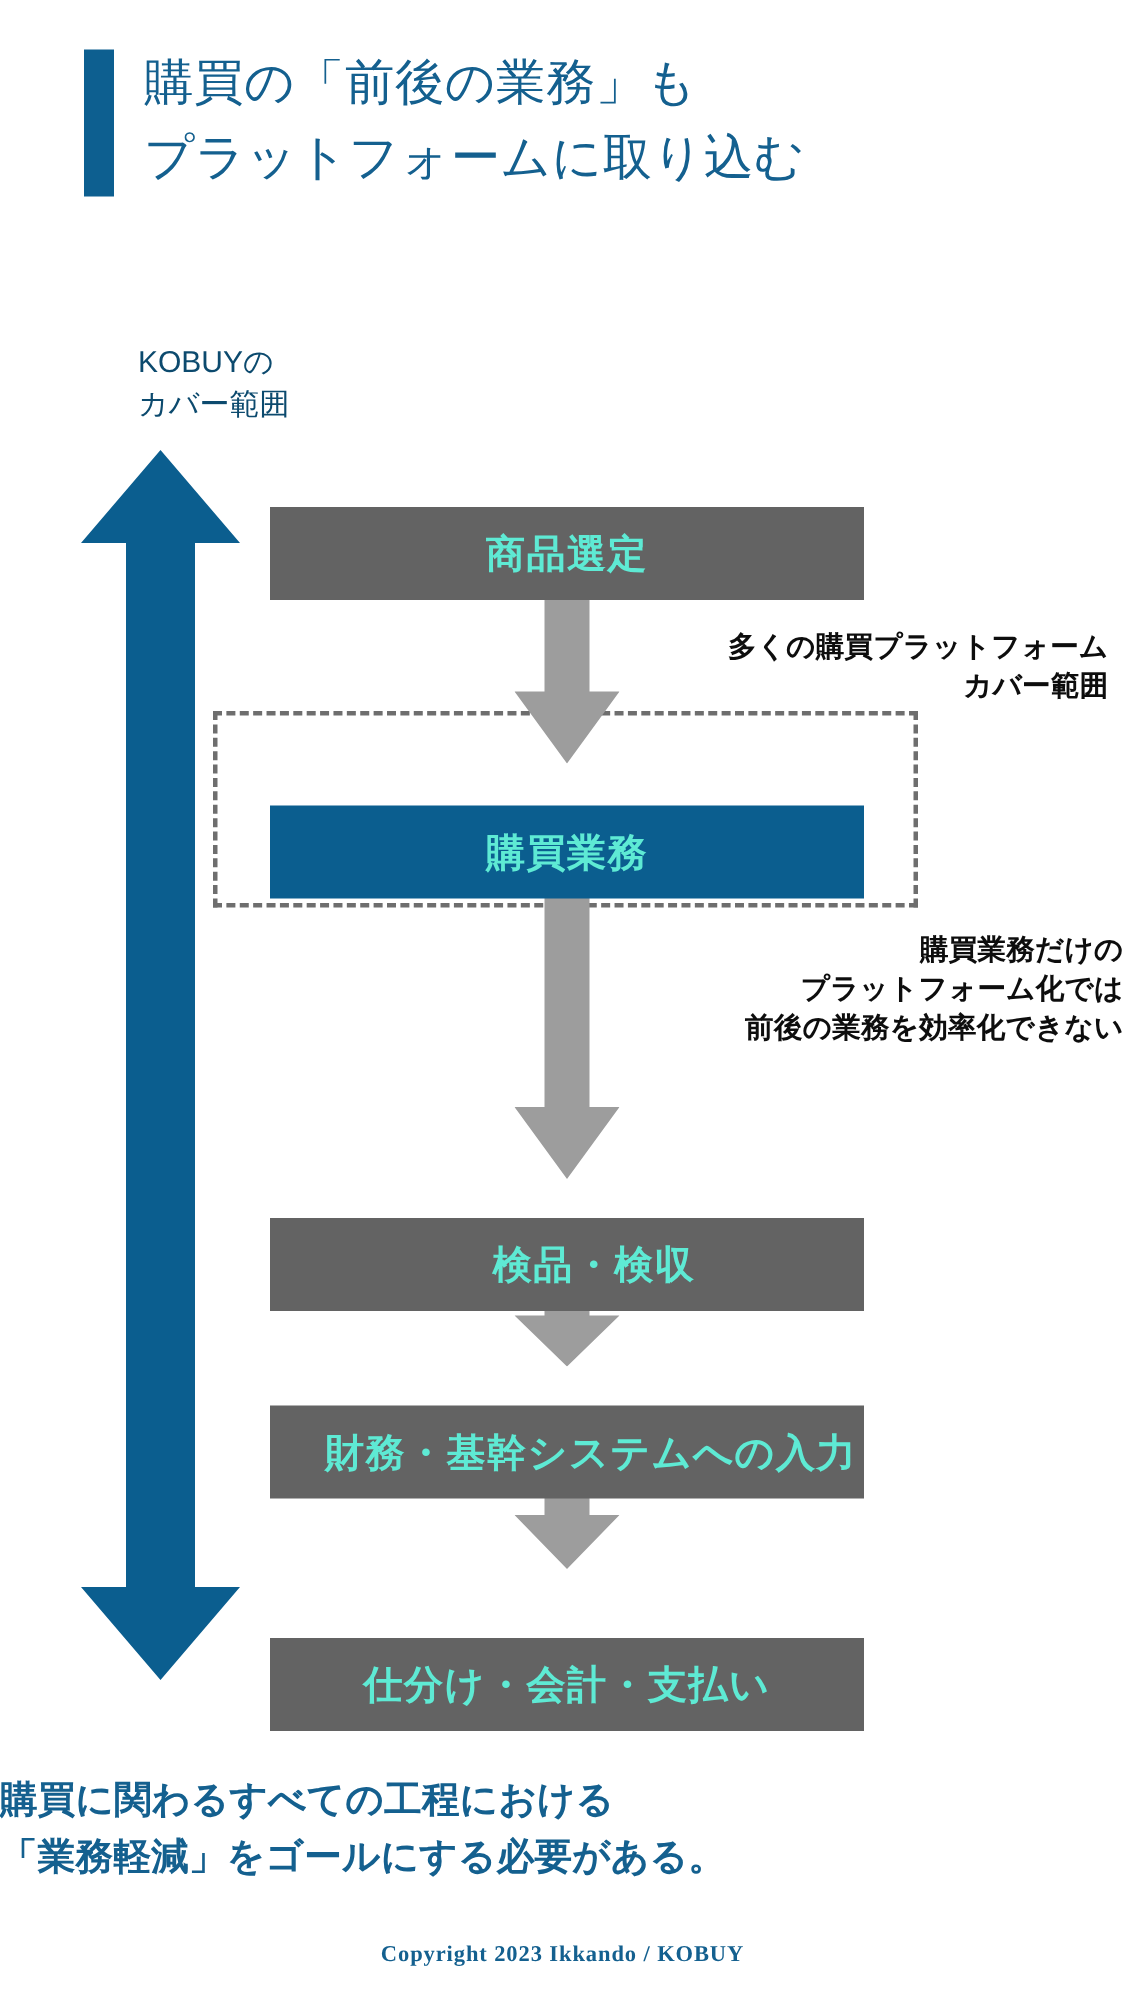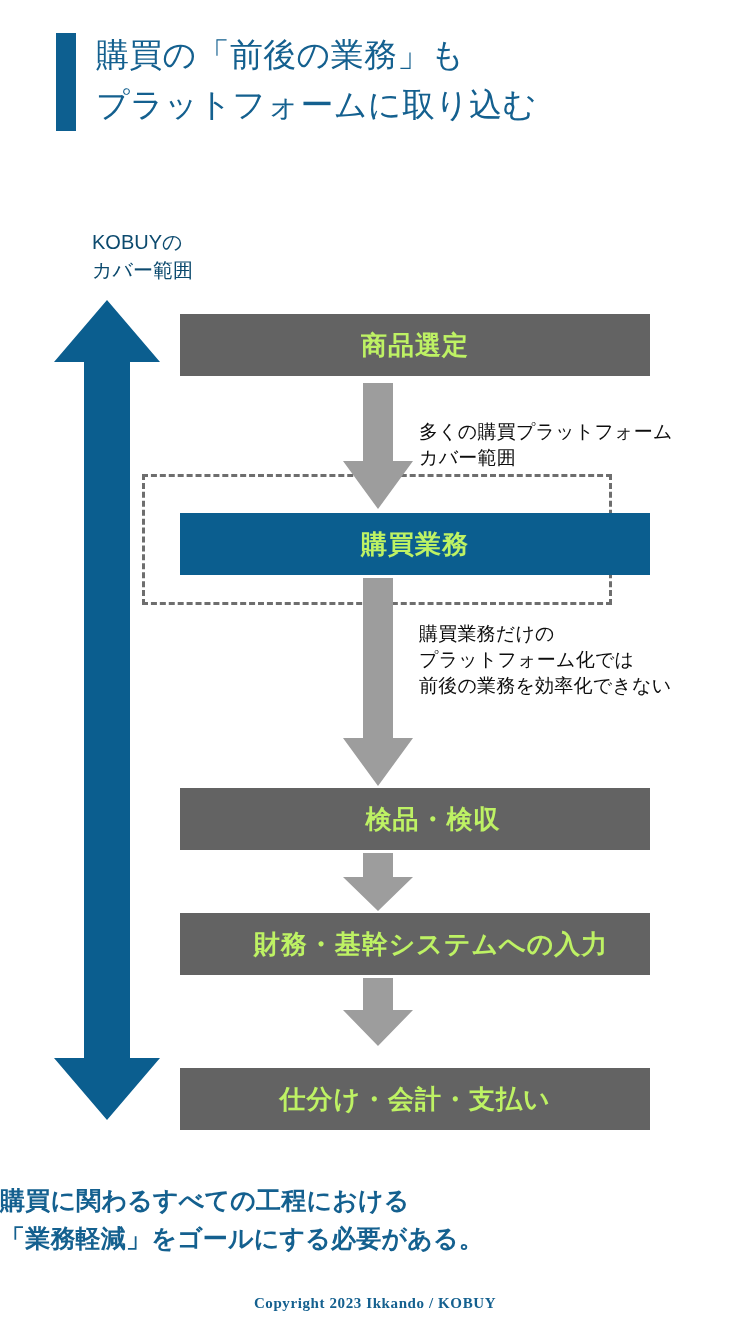--- a/index.html
+++ b/index.html
@@ -76,31 +76,32 @@
     width: 470px;
     height: 131px;
     border: 3px dashed #6e6e6e;
     box-sizing: border-box;
   }
 
   
   .process-box {
     position: absolute;
     left: 180px;
-    width: 470px;
+    width: 396px;
     height: 62px;
     background: #636363;
-    color: #bef264;
+    color: #5eead4;
     display: flex;
     align-items: center;
     justify-content: center;
     font-size: 26px;
     font-weight: bold;
     letter-spacing: 1px;
     box-sizing: border-box;
+    margin-top: 24px;
   }
   .process-box.highlight {
     background: #0b5e8f;
   }
   #box-product-selection { top: 314px; }
   #box-purchasing        { top: 513px; }
   #box-inspection        { top: 788px; padding-left: 36px; }
   #box-system-input      { top: 913px; padding-left: 32px; }
   #box-accounting        { top: 1068px; }
 
@@ -113,24 +114,25 @@
   #connector-1 { top: 383px; height: 126px; }
   #connector-2 { top: 578px; height: 208px; }
   #connector-3 { top: 853px; height: 58px; }
   #connector-4 { top: 978px; height: 68px; }
 
   
   .annotation {
     position: absolute;
     color: #0d0d0d;
     font-size: 19px;
-    font-weight: normal;
+    font-weight: bold;
     line-height: 1.38;
     white-space: pre-line;
     letter-spacing: 0.2px;
+    text-align: right;
   }
   #annotation-coverage { left: 419px; top: 419px; width: 320px; }
   #annotation-limit    { left: 419px; top: 621px; width: 330px; }
 
   
   #conclusion {
     position: absolute;
     left: 0;
     top: 1181px;
     width: 750px;

